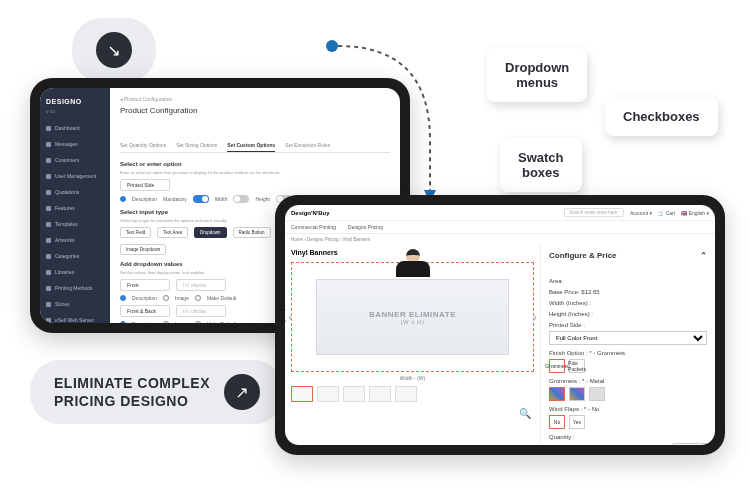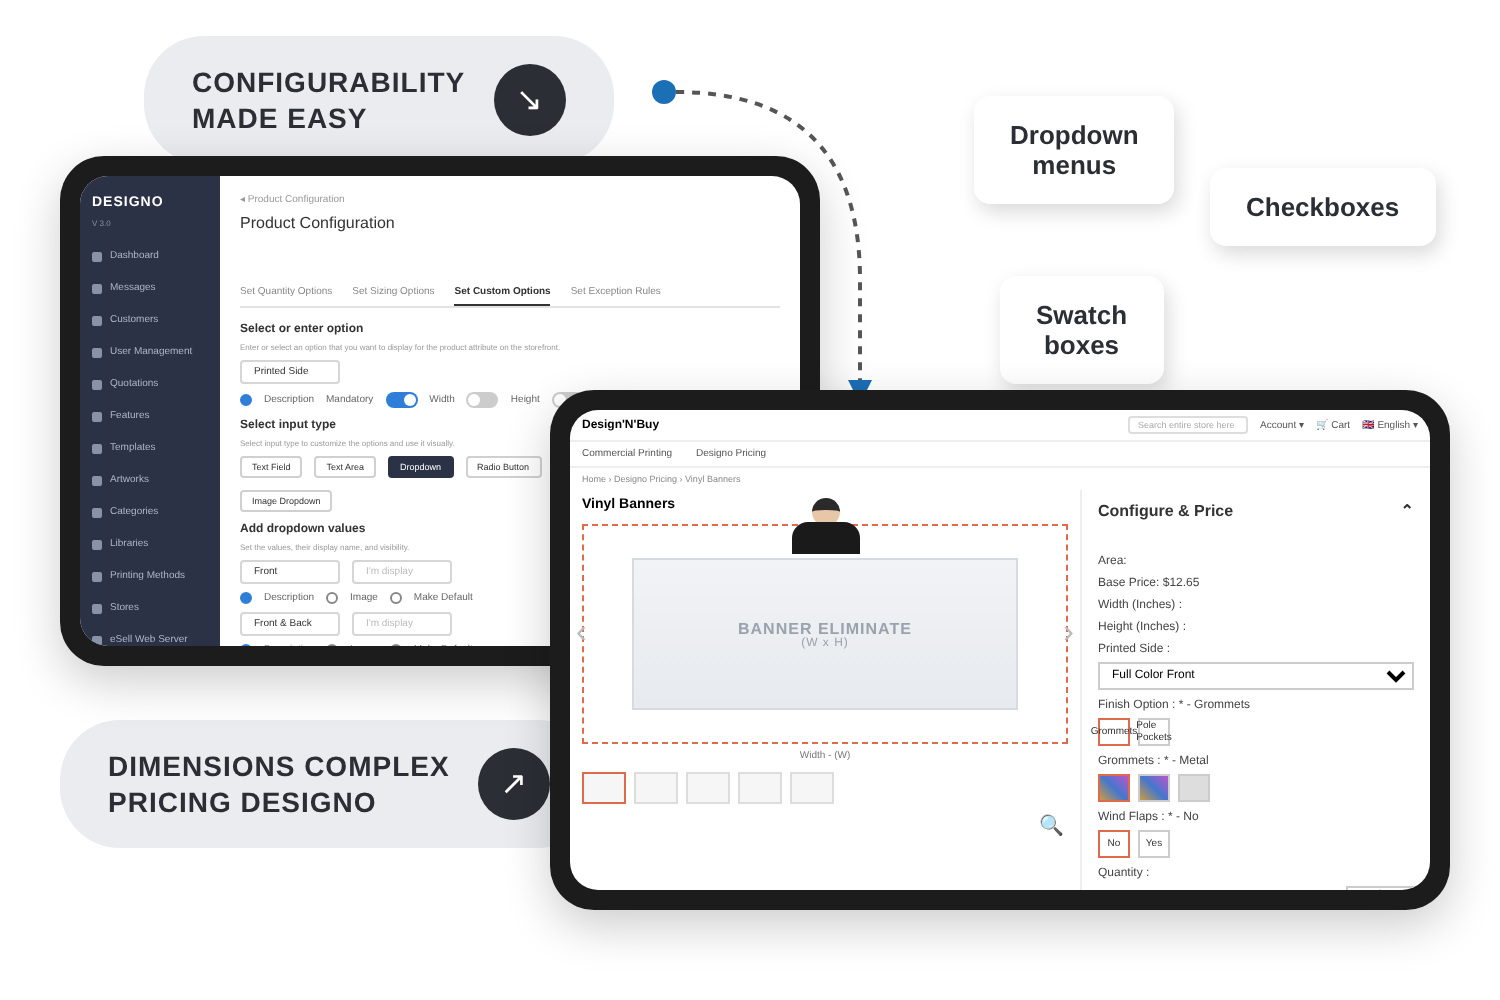--- a/index.html
+++ b/index.html
@@ -81,38 +81,34 @@
 .store .right .qty{border:1px solid #ccc;width:34px;text-align:center;padding:1px;font-size:6px}
 
 
 .path{position:absolute;left:270px;top:40px;width:180px;height:170px;z-index:1}
 
 </style>
 </head>
 <body>
 
 <div class="badge" style="left:72px;top:18px">
-  <div class="badge-text">
-    <div>CONFIGURABILITY</div>
-    <div>MADE EASY</div>
-  </div>
   <div class="badge-icon">↘</div>
 </div>
 
 <div class="badge" style="left:30px;top:360px">
   <div class="badge-text">
-    <div>DIMENSIONS COMPLEX</div>
+    <div>ELIMINATE COMPLEX</div>
     <div>PRICING DESIGNO</div>
   </div>
   <div class="badge-icon">↗</div>
 </div>
 
 <div class="card" style="left:487px;top:48px;white-space:pre-line">Dropdown
 menus</div>
-<div class="card" style="left:605px;top:84px">Checkboxes</div>
+<div class="card" style="left:605px;top:97px">Checkboxes</div>
 <div class="card" style="left:500px;top:138px;white-space:pre-line">Swatch
 boxes</div>
 
 <svg class="path">
   <circle cx="62" cy="6" r="6" fill="#1b6fb5"></circle>
   <path d="M68 6 Q160 6 160 100 L160 150" stroke="#555" stroke-width="2" stroke-dasharray="4 4" fill="none"></path>
   <polygon points="154,150 166,150 160,162" fill="#1b6fb5"></polygon>
 </svg>
 
 <div class="tablet t1">

